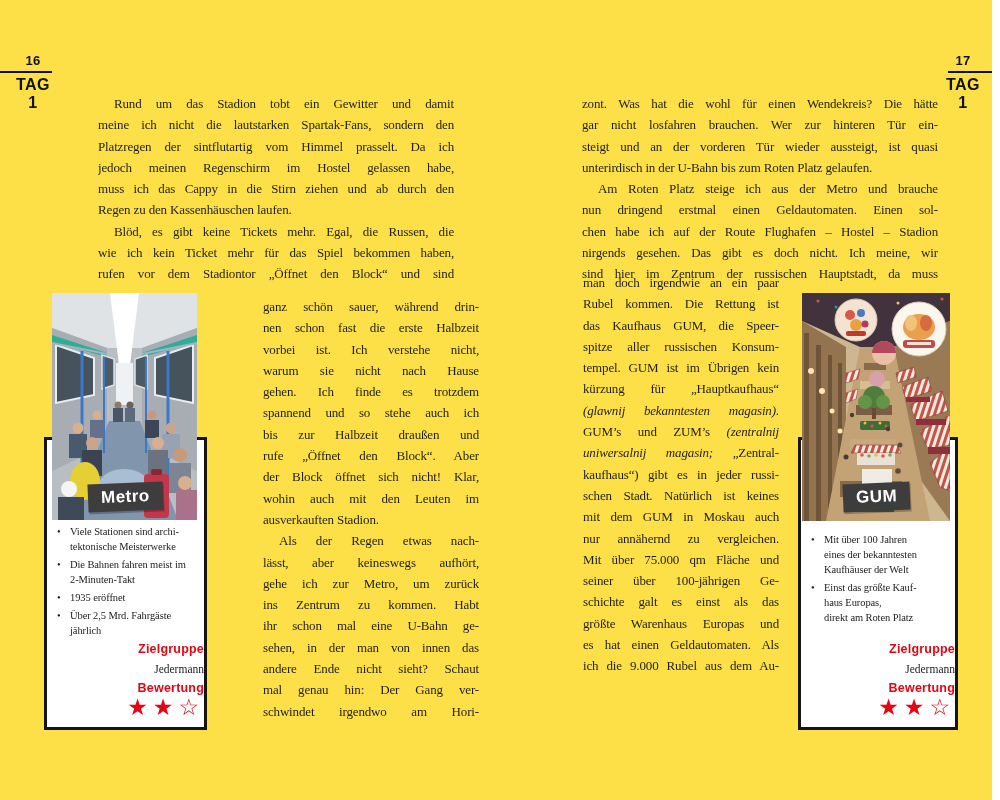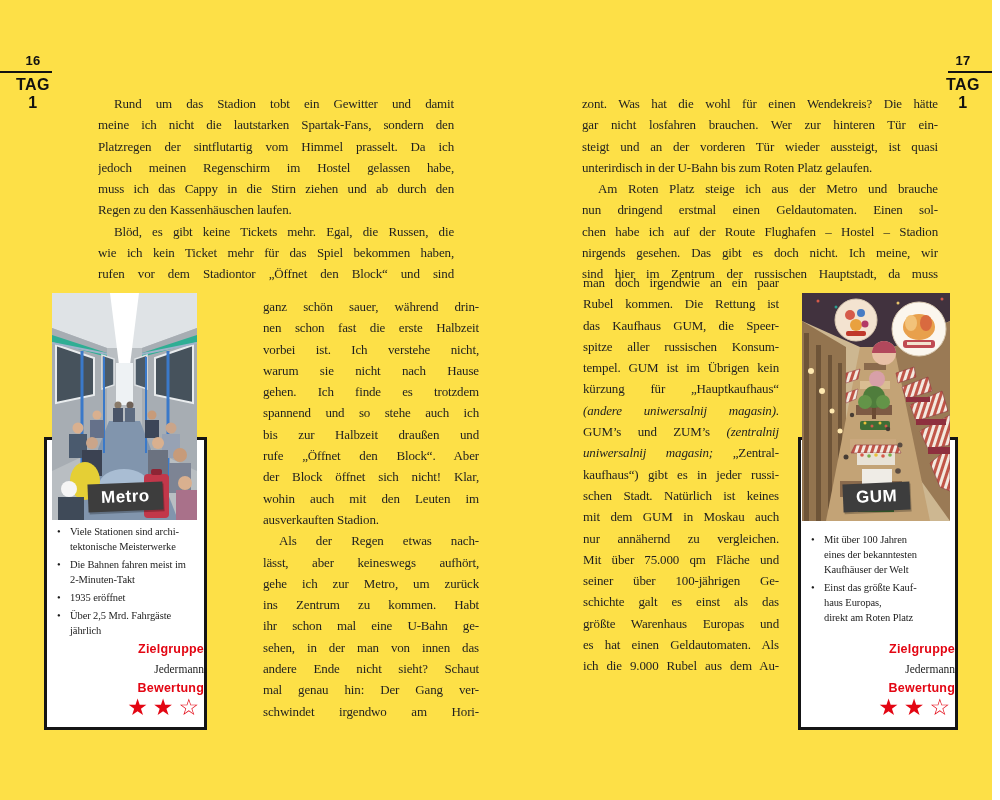--- a/index.html
+++ b/index.html
@@ -93,21 +93,21 @@
       <div class="tl j"><span>nirgends gesehen. Das gibt es doch nicht. Ich meine, wir</span></div>
       <div class="tl j"><span>sind hier im Zentrum der russischen Hauptstadt, da muss</span></div>
     </div>
   <div class="txtcol" style="left:583px;top:272px;width:196px;">
       <div class="tl j"><span>man doch irgendwie an ein paar</span></div>
       <div class="tl j"><span>Rubel kommen. Die Rettung ist</span></div>
       <div class="tl j"><span>das Kaufhaus GUM, die Speer-</span></div>
       <div class="tl j"><span>spitze aller russischen Konsum-</span></div>
       <div class="tl j"><span>tempel. GUM ist im Übrigen kein</span></div>
       <div class="tl j"><span>kürzung für „Hauptkaufhaus“</span></div>
-      <div class="tl j"><span class="it">(andere uniwersalnij magasin).</span></div>
+      <div class="tl j"><span class="it">(glawnij bekanntesten magasin).</span></div>
       <div class="tl j"><span>GUM’s und ZUM’s </span><span class="it">(zentralnij</span></div>
       <div class="tl j"><span class="it">uniwersalnij magasin;</span><span> „Zentral-</span></div>
       <div class="tl j"><span>kaufhaus“) gibt es in jeder russi-</span></div>
       <div class="tl j"><span>schen Stadt. Natürlich ist keines</span></div>
       <div class="tl j"><span>mit dem GUM in Moskau auch</span></div>
       <div class="tl j"><span>nur annähernd zu vergleichen.</span></div>
       <div class="tl j"><span>Mit über 75.000 qm Fläche und</span></div>
       <div class="tl j"><span>seiner über 100-jährigen Ge-</span></div>
       <div class="tl j"><span>schichte galt es einst als das</span></div>
       <div class="tl j"><span>größte Warenhaus Europas und</span></div>

